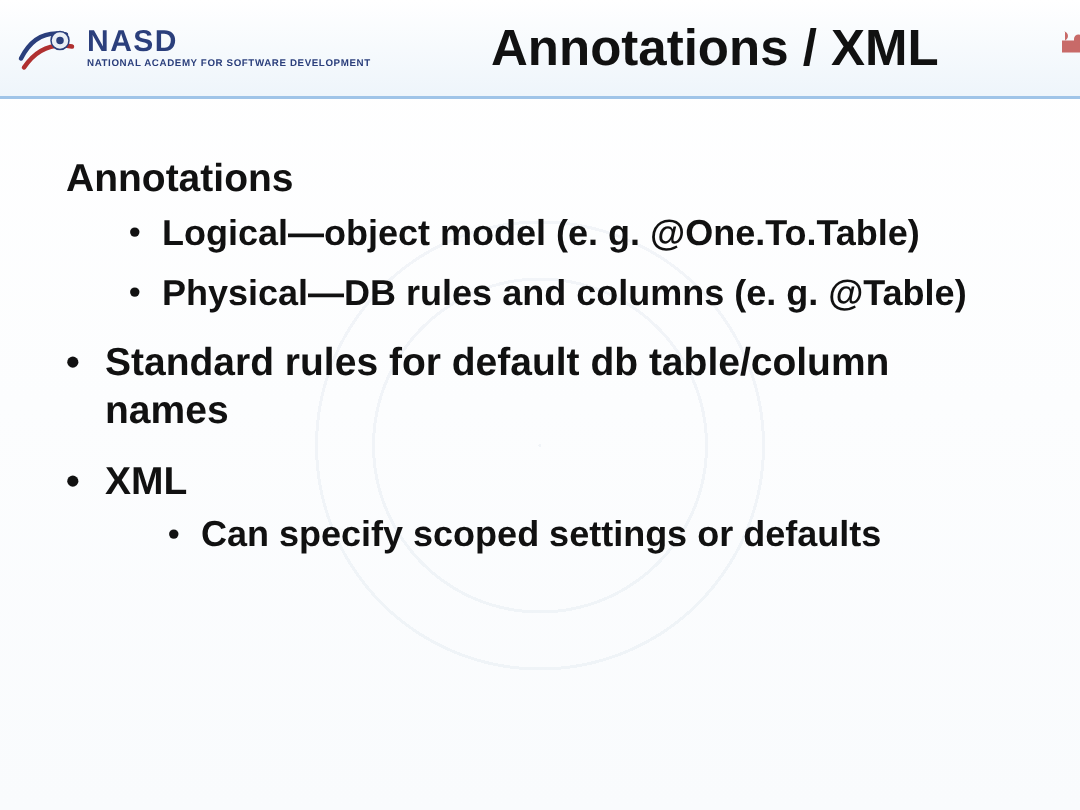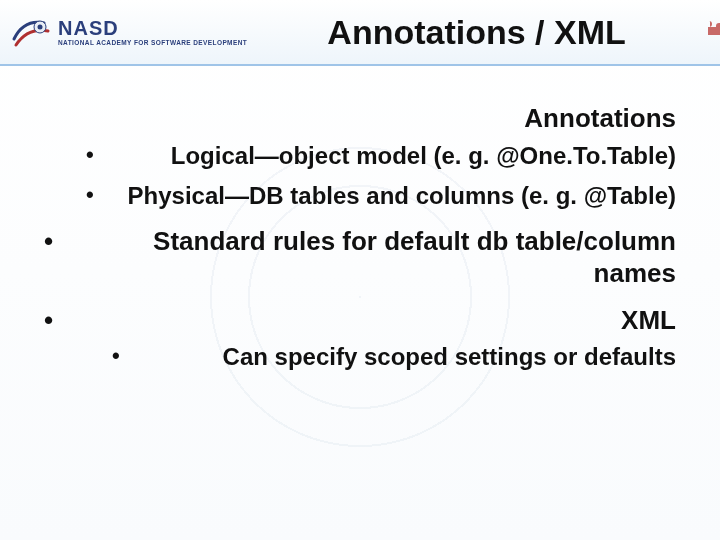--- a/index.html
+++ b/index.html
@@ -92,21 +92,20 @@
   }
   .lvl0 {
     margin: 0 0 4px 0;
     padding: 0;
     list-style: none;
   }
   .lvl0 > li {
     font-size: 26px;
     line-height: 1.25;
     margin-bottom: 14px;
-    text-align: right;
   }
   .lvl0 > li.with-bullet {
     position: relative;
     padding-left: 26px;
   }
   .lvl0 > li.with-bullet::before {
     content: "•";
     position: absolute;
     left: 0;
     top: 0;
@@ -166,21 +165,21 @@
   <div class="content">
     <ul class="lvl0">
 
       <li>
         <span>Annotations</span>
         <ul class="lvl1">
           <li>
             <span>Logical—object model (e. g. @One.To.Table)</span>
           </li>
           <li>
-            <span>Physical—DB tables and columns (e. g. @Table)</span>
+            <span>Physical—DB rules and columns (e. g. @Table)</span>
           </li>
         </ul>
       </li>
 
       <li class="with-bullet">
         <span>Standard rules for default db table/column names</span>
       </li>
 
       <li class="with-bullet">
         <span>XML</span>

